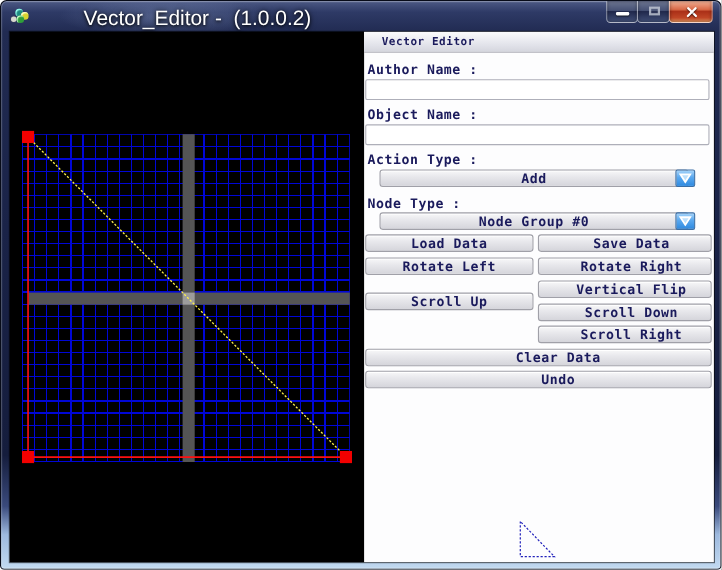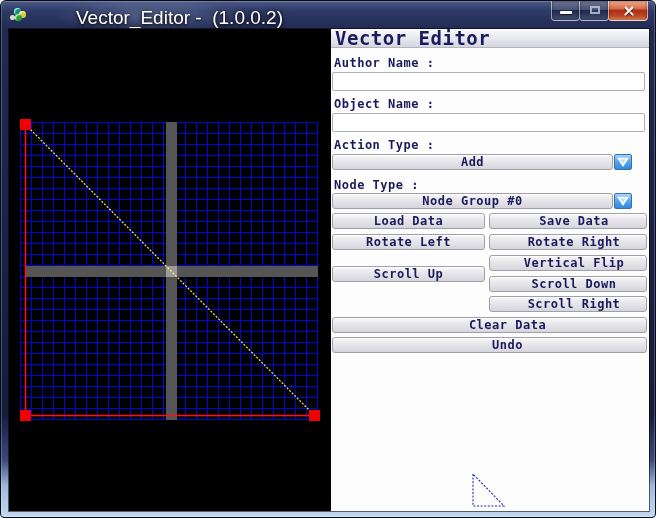--- a/index.html
+++ b/index.html
@@ -73,38 +73,38 @@
   
   .panel{
     position:absolute; left:322px; top:0; width:318px; height:482px;
     background:#fdfdfe; color:#1a1a5c;
     font-family:"DejaVu Sans Mono", monospace; font-weight:bold; font-size:12px;
   }
   .panel-header{
     position:absolute; left:0; top:0; width:318px; height:19px;
     background:linear-gradient(180deg,#fbfbfc,#e4e5ec 60%,#d5d6de);
     border-bottom:1px solid #b4b4bc;
-    line-height:19px; padding-left:4px; font-size:19px; letter-spacing:.5px;
+    line-height:19px; padding-left:16px; font-size:10px; letter-spacing:.5px;
   }
   .flabel{ position:absolute; left:3px; height:14px; line-height:14px; letter-spacing:.5px; }
   .tfield{
     position:absolute; left:1px; width:313px; height:19px;
     border:1px solid #aeafb9; border-radius:2px; background:#fff;
     font:inherit; color:#1a1a5c; padding:0 4px; outline:none;
   }
   .btn{
     position:absolute; height:16px;
     border:1px solid #a0a0a8; border-radius:3px;
     background:linear-gradient(180deg,#f8f8f9,#e8e8ec 40%,#d5d5db);
     box-shadow:inset 0 1px 0 #fff;
     color:#1a1a5c; text-align:center; line-height:14px; font-size:12px; letter-spacing:.5px;
     cursor:default; overflow:hidden;
   }
   .col-l{ left:1px; width:153px; } .col-r{ left:158px; width:158px;padding-left:12px; } .wide{ left:1px; width:315px;padding-left:36px; }
-  .dd-bar{ left:1px; width:281px; }
+  .dd-bar{ left:14px; width:281px; }
   .dd-arrow{
     position:absolute; width:18px; height:16px; left:283px;
     border:1px solid #3a6ea5; border-radius:2px;
     background:linear-gradient(180deg,#a6d4fa,#5aa8ef 45%,#2f8ae0);
     display:flex; align-items:center; justify-content:center;
   }
   .cursor-svg{ position:absolute; left:138px; top:441px; }
 </style>
 </head>
 <body>

